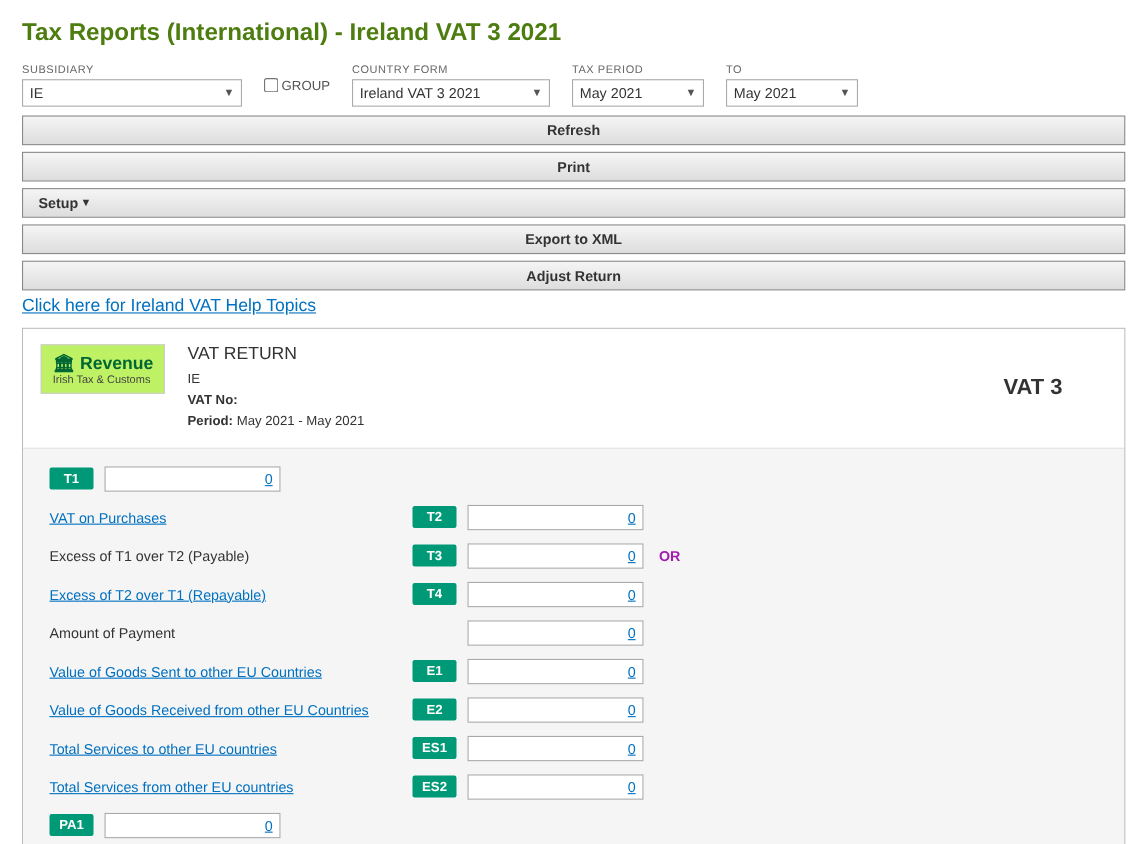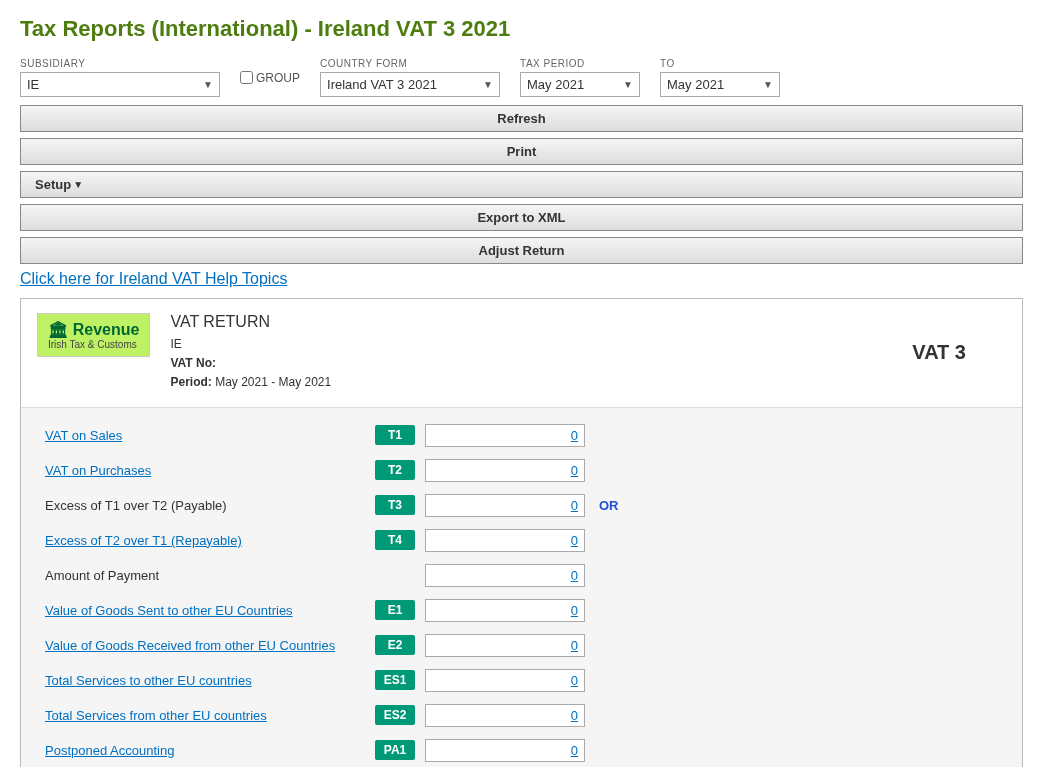--- a/index.html
+++ b/index.html
@@ -126,21 +126,21 @@
       border: 1px solid #aaa;
       background: #fff;
       width: 160px;
       padding: 3px 6px;
       text-align: right;
       font-size: 13px;
       color: #0070c0;
       text-decoration: underline;
     }
 
-    .or-label { font-size: 13px; font-weight: bold; color: #1d4ed8; margin-left: 4px; }
+    .or-label { font-size: 13px; font-weight: bold; color: #a21caf; margin-left: 4px; }
 
     .no-tag-spacer { display: inline-block; min-width: 40px; }
   </style>
 </head>
 <body>
 
 <div class="page">
   <h1>Tax Reports (International) - Ireland VAT 3 2021</h1>
 
   
@@ -219,21 +219,20 @@
           </div>
         </div>
       </div>
       <div class="vat3-label">VAT 3</div>
     </div>
 
 
     <div class="report-body">
 
       <div class="report-row">
-        <span class="row-label row-label-link">VAT on Sales</span>
         <span class="tag">T1</span>
         <input class="value-field" type="text" value="0" style="">
       </div>
 
       <div class="report-row">
         <span class="row-label row-label-link">VAT on Purchases</span>
         <span class="tag">T2</span>
         <input class="value-field" type="text" value="0" style="">
       </div>
 
@@ -274,20 +273,19 @@
         <input class="value-field" type="text" value="0" style="">
       </div>
 
       <div class="report-row">
         <span class="row-label row-label-link">Total Services from other EU countries</span>
         <span class="tag">ES2</span>
         <input class="value-field" type="text" value="0" style="">
       </div>
 
       <div class="report-row">
-        <span class="row-label row-label-link">Postponed Accounting</span>
         <span class="tag">PA1</span>
         <input class="value-field" type="text" value="0" style="">
       </div>
 
     </div>
   </div>
 </div>
 
 </body></html>

